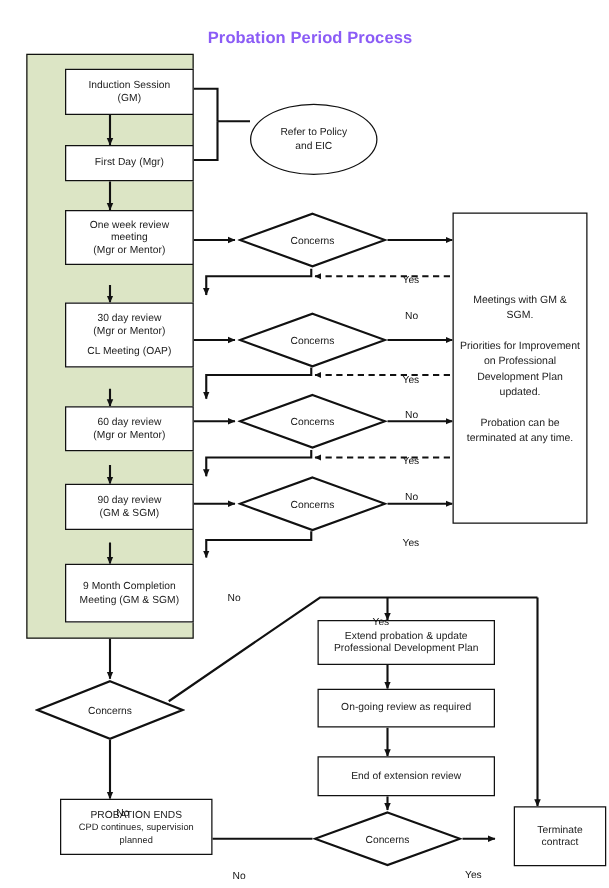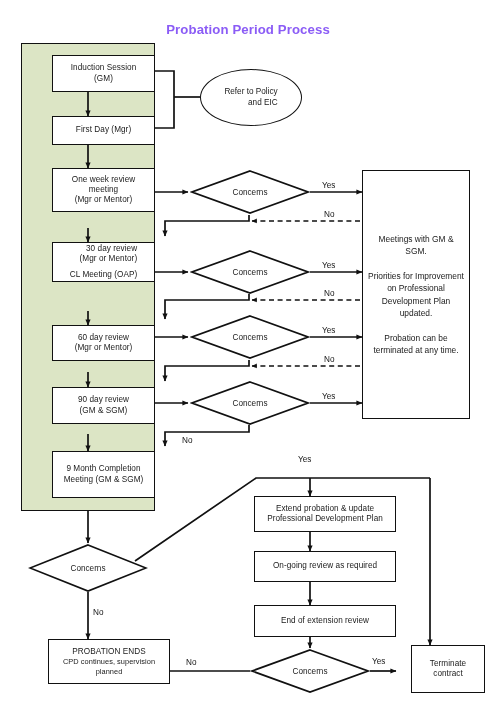--- a/index.html
+++ b/index.html
@@ -98,20 +98,21 @@
     flex-direction: column;
     justify-content: center;
     gap: 13px;
   }
   .sidebox p { margin: 0; }
   .edge-label {
     position: absolute;
     font-size: 8.2px;
     color: #141414;
     white-space: nowrap;
+    margin-top: 38px;
   }
   .lineA { display: block; }
   .lineB { display: block; }
   .ends-title { font-size: 8.2px; }
   .ends-sub { font-size: 7.4px; }
 </style>
 </head>
 <body>
 
 <div id="canvas">
@@ -198,21 +199,21 @@
   </div>
 
   <div class="node proc" style="left:37px; top:168px; width:103px; height:44px;">
     <div>
       <span class="lineA">One week review</span>
       <span class="lineB">meeting</span>
       <span class="lineB">(Mgr or Mentor)</span>
     </div>
   </div>
 
-  <div class="node proc" style="left:37px; top:242px; width:103px; height:40px;text-align:right;">
+  <div class="node proc" style="left:37px; top:242px; width:103px; height:52px;">
     <div>
       <span class="lineA">30 day review</span>
       <span class="lineB">(Mgr or Mentor)</span>
       <span class="lineB" style="height:6px">&nbsp;</span>
       <span class="lineB">CL Meeting (OAP)</span>
     </div>
   </div>
 
   <div class="node proc" style="left:37px; top:325px; width:103px; height:36px;">
     <div>
@@ -228,21 +229,21 @@
     </div>
   </div>
 
   <div class="node proc" style="left:37px; top:451px; width:103px; height:47px;">
     <div>
       <span class="lineA">9 Month Completion</span>
       <span class="lineB">Meeting (GM &amp; SGM)</span>
     </div>
   </div>
 
-  <div class="ellipse" style="left:200px; top:69px; width:102px; height:57px;text-align:right;">
+  <div class="ellipse" style="left:200px; top:83px; width:102px; height:57px;">
     <div>
       <span class="lineA">Refer to Policy</span>
       <span class="lineB">and EIC</span>
     </div>
   </div>
 
   <div class="diamond-wrap" style="left:190px; top:169px; width:120px; height:46px;">
     <svg viewBox="0 0 120 46" width="120" height="46">
       <polygon points="60,2 118,23 60,44 2,23" fill="#ffffff" stroke="#111111" stroke-width="1.7"></polygon>
     </svg>

